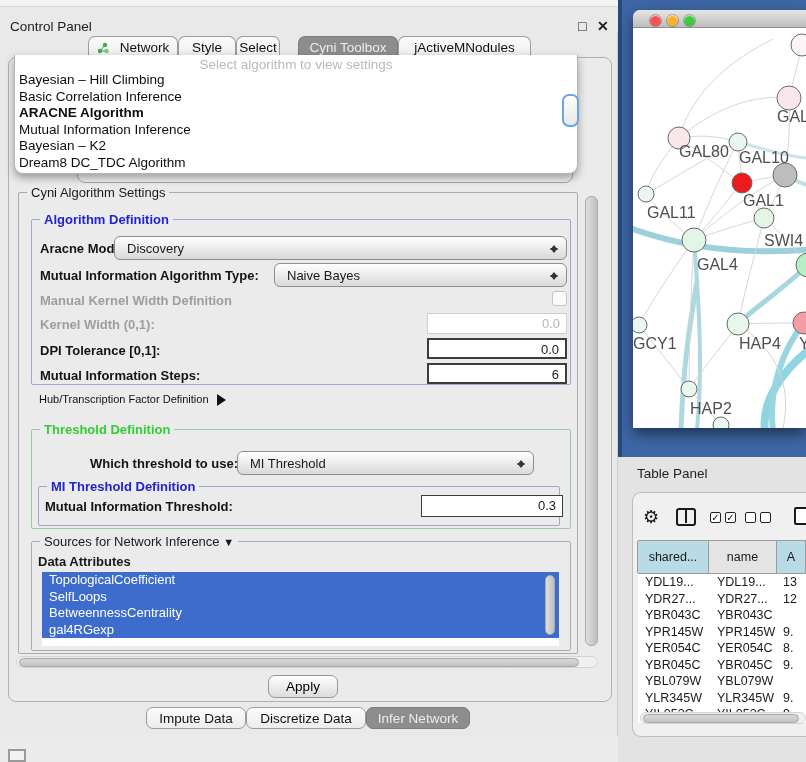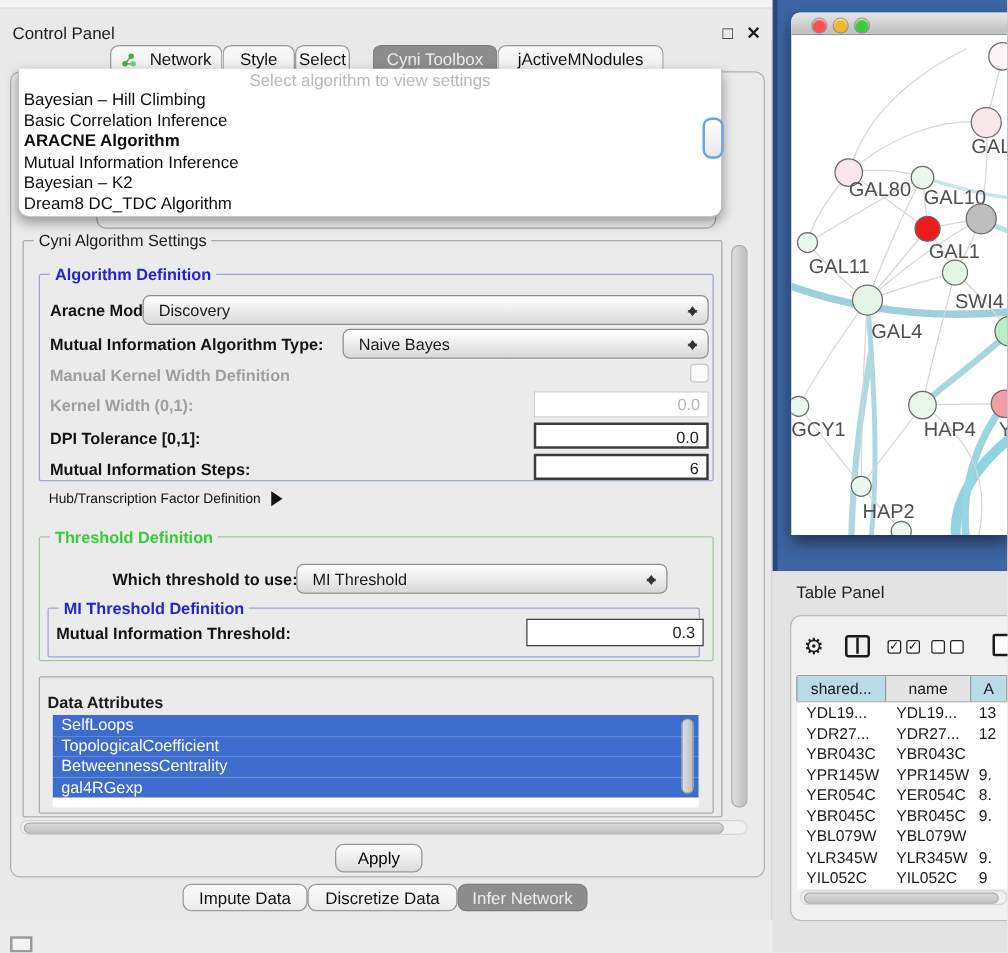--- a/index.html
+++ b/index.html
@@ -83,21 +83,21 @@
   .tp-title { left:637px; top:466px; font-size:13.5px; color:#222; }
   .tp-card { left:632px; top:492px; width:174px; height:245px; background:#f0f0f0; border:1px solid #bdbdbd; border-radius:9px 0 0 9px; border-right:none; }
   .tool-icon { position:absolute; }
   .gear { font-size:18px; color:#1a1a1a; line-height:18px; }
   .cols-icon { width:20px; height:18px; border:2.5px solid #1a1a1a; border-radius:3px; }
   .cols-icon:before { content:""; position:absolute; left:6.5px; top:0; width:2.5px; height:13px; background:#1a1a1a; }
   .cb-pair { display:flex; gap:4px; }
   .cb { width:11px; height:11px; border:1.5px solid #222; border-radius:2px; background:#fff; font-size:10px; line-height:10px; text-align:center; color:#111; }
   .file-icon { width:16px; height:18px; border:2.5px solid #1a1a1a; border-radius:2px; background:#fff; }
   .tbl { left:638px; top:540px; width:168px; }
-  .tbl-head { display:flex; height:22px; border-top:1px solid #9c9c9c; border-bottom:1px solid #9c9c9c; }
+  .tbl-head { display:flex; height:34px; border-top:1px solid #9c9c9c; border-bottom:1px solid #9c9c9c; }
   .th { font-size:12.5px; display:flex; align-items:center; justify-content:center; border-right:1px solid #9c9c9c; border-left:1px solid #9c9c9c; margin-left:-1px; overflow:hidden; }
   .th.blue { background:#b9dbe5; }
   .th.gray { background:#e4e4e4; }
   .tbl-body { background:#fff; overflow:hidden; }
   .tr { display:flex; height:16.5px; font-size:12.5px; align-items:center; white-space:nowrap; }
   .td { overflow:hidden; }
 </style>
 </head>
 <body>
 
@@ -186,24 +186,25 @@
           <span class="stepper"></span>
         </div>
         <div class="group" style="left:6px;top:56px;width:522px;height:40px;border-color:#9fa6d0;">
           <span class="legend blue">MI Threshold Definition</span>
           <span class="lbl" style="left:6px;top:12px;">Mutual Information Threshold:</span>
           <div class="field" style="left:382px;top:8px;width:142px;border-width:1px;height:22px;">0.3</div>
         </div>
       </div>
 
       <div class="group" style="left:12px;top:348px;width:540px;height:110px;">
+        <span class="legend"><span>Sources for Network Inference</span> <span style="font-size:11px;">▼</span></span>
         <span class="attr-label" style="left:6px;top:12px;">Data Attributes</span>
         <div class="attr-list" style="left:10px;top:30px;width:517px;height:74px;">
+            <div class="attr-item">TopologicalCoefficient</div>
             <div class="attr-item">SelfLoops</div>
-            <div class="attr-item">TopologicalCoefficient</div>
             <div class="attr-item">BetweennessCentrality</div>
             <div class="attr-item">gal4RGexp</div>
           </div>
         <div class="vthumb" style="left:513px;top:33px;width:10px;height:60px;"></div>
       </div>
     </div>
 
     <div class="vthumb" style="left:571px;top:10px;width:13px;height:450px;"></div>
     <div class="scroll-track-h" style="left:2px;top:470px;width:582px;">
       <div class="scroll-thumb-h" style="left:2px;width:560px;"></div>

